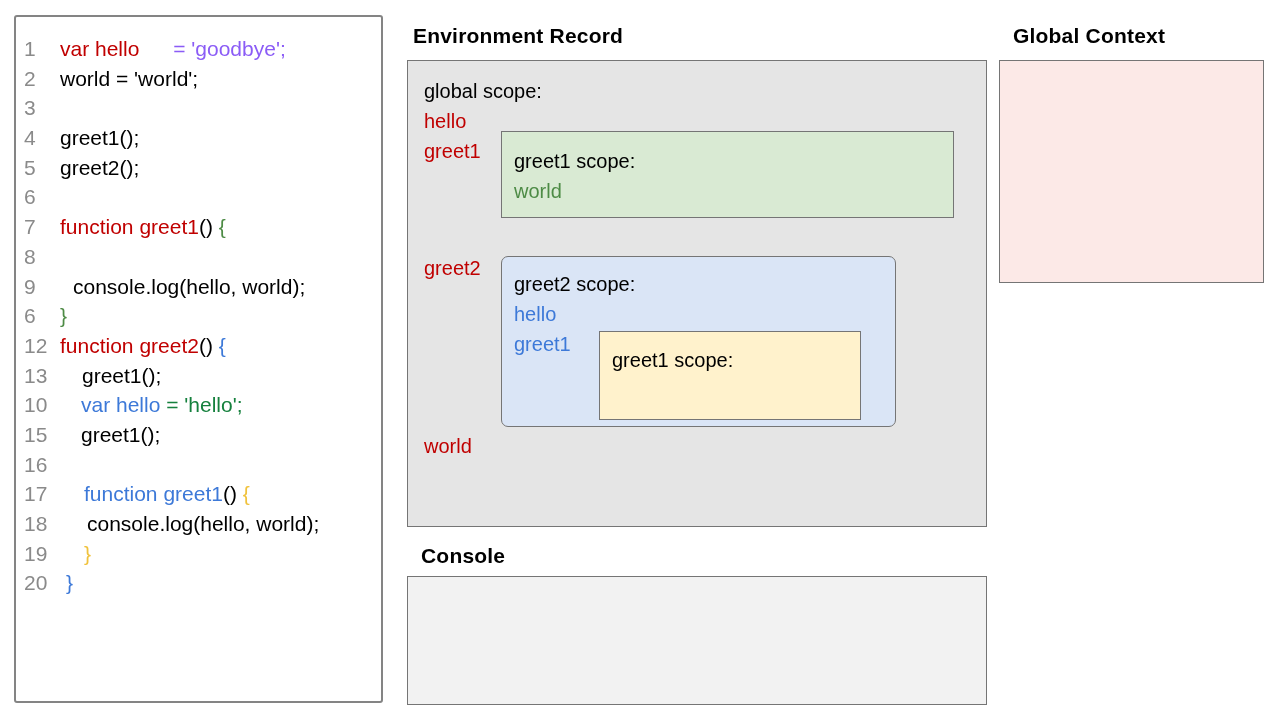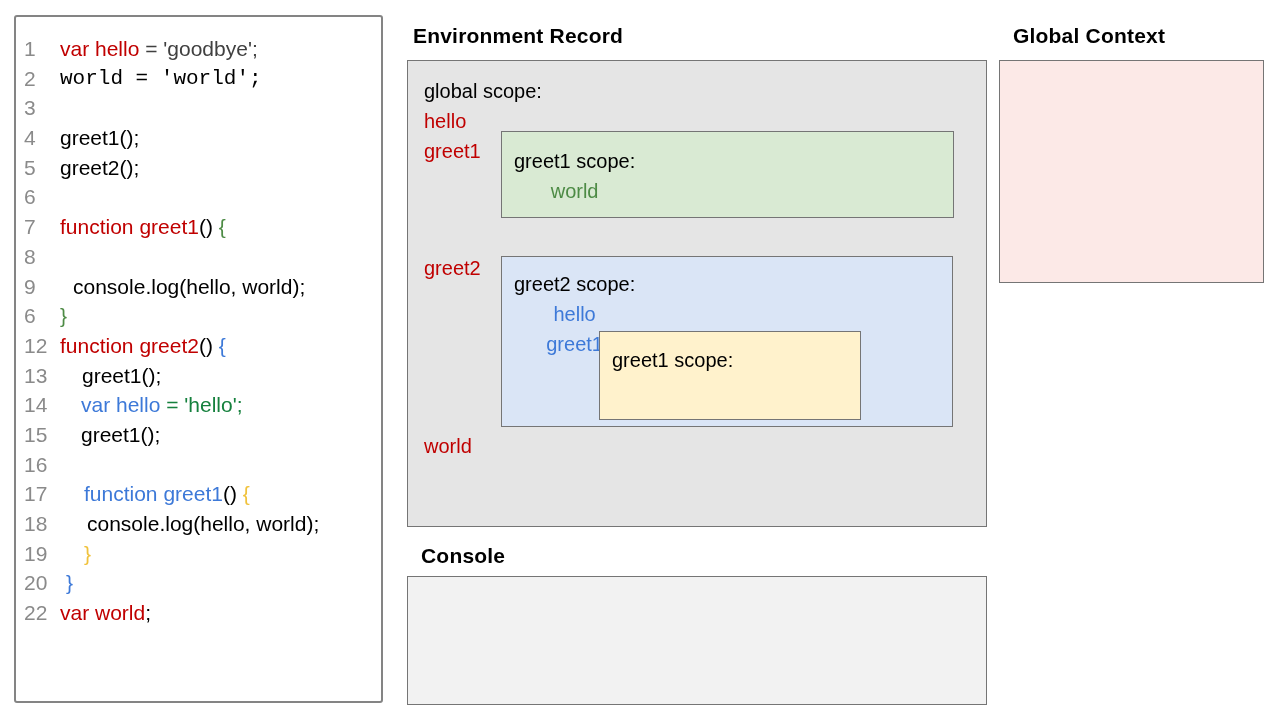--- a/index.html
+++ b/index.html
@@ -20,53 +20,52 @@
   .sec-title { font-size:21px; font-weight:bold; color:#000; letter-spacing:0.2px; }
 
   
   .env-box { left:407px; top:60px; width:580px; height:467px;
              background:#e5e5e5; border:1.5px solid #757575; }
   .gc-box { left:999px; top:60px; width:265px; height:223px;
             background:#fce9e7; border:1.5px solid #757575; }
   .console-box { left:407px; top:576px; width:580px; height:129px;
                  background:#f2f2f2; border:1.5px solid #757575; }
 
-  .scope-box { position:absolute; border:1.5px solid #757575;text-align:center; }
+  .scope-box { position:absolute; border:1.5px solid #757575; }
   .green-box  { left:93px;  top:70px;  width:453px; height:87px;  background:#d9ead3; }
-  .blue-box   { left:93px;  top:195px; width:452px; height:171px; background:#dae5f6; }
+  .blue-box   { left:93px;  top:195px; width:395px; height:171px; background:#dae5f6;border-radius:7px; }
   .yellow-box { left:97px;  top:74px;  width:262px; height:89px;  background:#fff2cc; }
 
   .scope-text { position:absolute; font-size:20px; line-height:30px; color:#000; }
   .entry-list div { line-height:30px; }
 </style>
 </head>
 <body>
 
 <div class="abs code-panel">
   <div class="code-lines" id="code-lines">
-      <div class="code-line"><div class="line-num">1</div><div class="line-code" style="padding-left: 0px;"><span style="color: rgb(192, 0, 0);">var hello</span><span style="color: #404040;"> = 'goodbye';</span></div></div>
-      <div class="code-line"><div class="line-num">2</div><div class="line-code" style="padding-left: 0px; font-family: Liberation Mono, monospace;"><span style="color: rgb(0, 0, 0);">world = 'world';</span></div></div>
+      <div class="code-line"><div class="line-num">1</div><div class="line-code" style="padding-left: 0px;"><span style="color: rgb(192, 0, 0);">var hello</span><span style="color: #8b5cf6; margin-left: 28px;"> = 'goodbye';</span></div></div>
+      <div class="code-line"><div class="line-num">2</div><div class="line-code" style="padding-left: 0px;"><span style="color: rgb(0, 0, 0);">world = 'world';</span></div></div>
       <div class="code-line"><div class="line-num">3</div><div class="line-code" style="padding-left: 0px;"></div></div>
       <div class="code-line"><div class="line-num">4</div><div class="line-code" style="padding-left: 0px;"><span style="color: rgb(0, 0, 0);">greet1();</span></div></div>
       <div class="code-line"><div class="line-num">5</div><div class="line-code" style="padding-left: 0px;"><span style="color: rgb(0, 0, 0);">greet2();</span></div></div>
       <div class="code-line"><div class="line-num">6</div><div class="line-code" style="padding-left: 0px;"></div></div>
       <div class="code-line"><div class="line-num">7</div><div class="line-code" style="padding-left: 0px;"><span style="color: rgb(192, 0, 0);">function greet1</span><span style="color: rgb(0, 0, 0);">() </span><span style="color: rgb(77, 139, 69);">{</span></div></div>
       <div class="code-line"><div class="line-num">8</div></div>
       <div class="code-line"><div class="line-num">9</div><div class="line-code" style="padding-left: 13px;"><span style="color: rgb(0, 0, 0);">console.log(hello, world);</span></div></div>
       <div class="code-line"><div class="line-num">6</div><div class="line-code" style="padding-left: 0px;"><span style="color: rgb(77, 139, 69);">}</span></div></div>
       <div class="code-line"><div class="line-num">12</div><div class="line-code" style="padding-left: 0px; text-align: right;"><span style="color: rgb(192, 0, 0);">function greet2</span><span style="color: rgb(0, 0, 0);">() </span><span style="color: rgb(61, 121, 216);">{</span></div></div>
       <div class="code-line"><div class="line-num">13</div><div class="line-code" style="padding-left: 22px;"><span style="color: rgb(0, 0, 0);">greet1();</span></div></div>
-      <div class="code-line"><div class="line-num">14</div><div class="line-code" style="padding-left: 21px;"><span style="color: rgb(61, 121, 216);">var hello</span><span style="color: #15803d;"> = 'hello';</span></div></div>
+      <div class="code-line"><div class="line-num">10</div><div class="line-code" style="padding-left: 21px;"><span style="color: rgb(61, 121, 216);">var hello</span><span style="color: #15803d;"> = 'hello';</span></div></div>
       <div class="code-line"><div class="line-num">15</div><div class="line-code" style="padding-left: 21px;"><span style="color: rgb(0, 0, 0);">greet1();</span></div></div>
       <div class="code-line"><div class="line-num">16</div><div class="line-code" style="padding-left: 0px;"></div></div>
       <div class="code-line"><div class="line-num">17</div><div class="line-code" style="padding-left: 24px;"><span style="color: rgb(61, 121, 216);">function greet1</span><span style="color: rgb(0, 0, 0);">() </span><span style="color: rgb(240, 194, 60);">{</span></div></div>
       <div class="code-line"><div class="line-num">18</div><div class="line-code" style="padding-left: 27px;"><span style="color: rgb(0, 0, 0);">console.log(hello, world);</span></div></div>
       <div class="code-line"><div class="line-num">19</div><div class="line-code" style="padding-left: 24px;"><span style="color: rgb(240, 194, 60);">}</span></div></div>
       <div class="code-line"><div class="line-num">20</div><div class="line-code" style="padding-left: 6px;"><span style="color: rgb(61, 121, 216);">}</span></div></div>
-      <div class="code-line"><div class="line-num">22</div><div class="line-code" style="padding-left: 0px;"><span style="color: rgb(192, 0, 0);">var world</span><span style="color: rgb(0, 0, 0);">;</span></div></div>
     </div>
 </div>
 
 <div class="abs sec-title" style="left:413px; top:24px;">Environment Record</div>
 
 <div class="abs env-box">
 
   <div class="scope-text" style="left:16px; top:15px;">
     <div>global scope:</div>
     <div class="entry-list">

